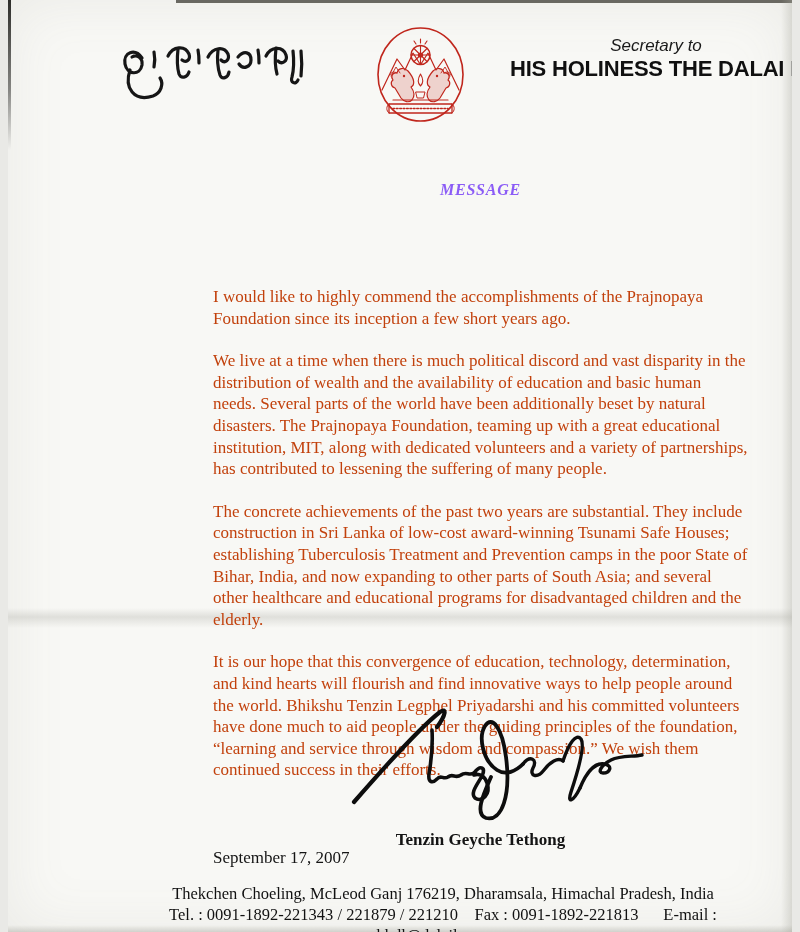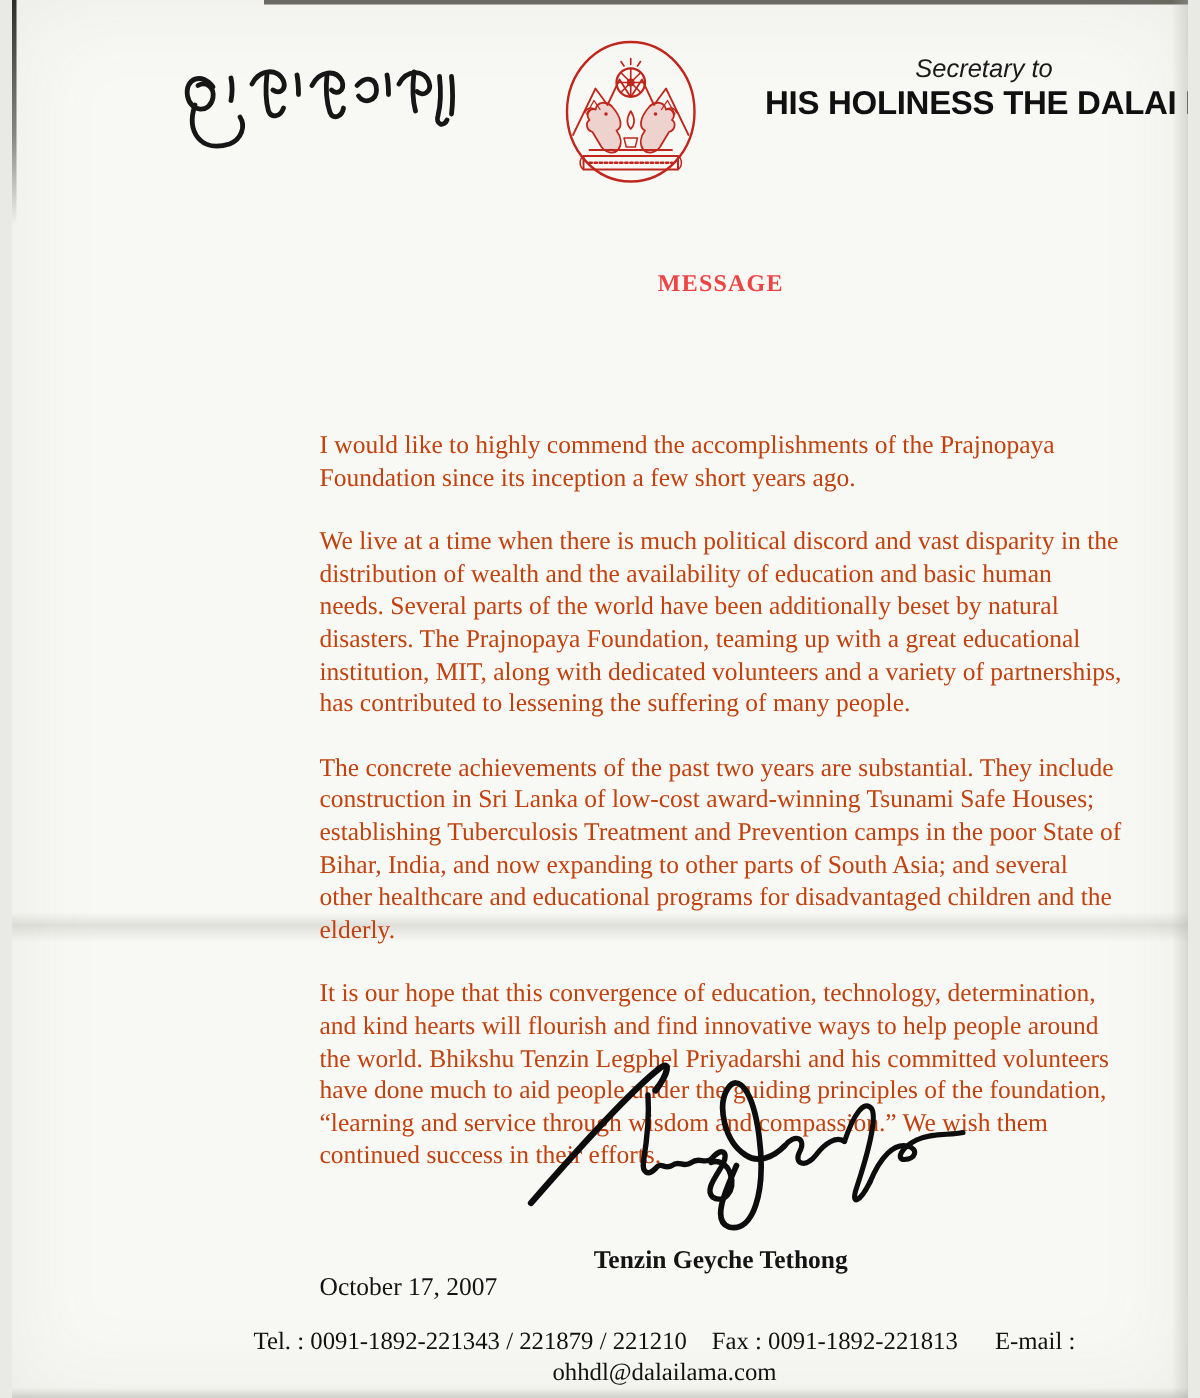--- a/index.html
+++ b/index.html
@@ -28,21 +28,21 @@
   .emblem{position:absolute;left:367px;top:26px;width:91px;height:97px;}
   .header-right{
     position:absolute;left:502px;top:36px;width:292px;
     text-align:center;font-family:"Liberation Sans", sans-serif;line-height:1.2;
   }
   .secretary-to{font-style:italic;font-size:17px;color:#1a1a1a;}
   .his-holiness{font-weight:bold;font-size:22px;letter-spacing:-0.2px;white-space:nowrap;color:#101010;}
   
   .message-heading{
     position:absolute;left:205px;top:181px;width:535px;
-    text-align:center;font-weight:bold;font-size:16px;letter-spacing:.8px;color:#ef4444;
+    text-align:center;font-weight:bold;font-size:16px;letter-spacing:.8px;color:#8b5cf6;font-style:italic;
   }
   .letter-body{position:absolute;left:205px;top:286px;width:535px;}
   .letter-body p{margin:0 0 21px 0;font-size:17px;line-height:21.6px;color:#c2410c;}
   .signature{position:absolute;left:336px;top:699px;width:312px;height:130px;}
   .signer-name{position:absolute;left:205px;top:830px;width:535px;text-align:center;font-size:17px;color:#141414;font-weight:bold;}
   .date-line{position:absolute;left:205px;top:848px;font-size:17px;color:#141414;}
   
   .footer{position:absolute;left:85px;top:883px;width:700px;text-align:center;line-height:21px;}
   .footer .address{font-size:16.5px;color:#111;}
   .footer .contacts{font-size:16.5px;color:#111;white-space:pre-wrap;}
@@ -128,19 +128,20 @@
       <path d="M88,31 C89,47 87,63 85,75 C84,83 88,85 93,80 C97,75 99,81 104,78 C109,74 111,80 117,76 C122,72 125,77 130,74" stroke-width="3.6"></path>
       <path d="M130,74 C137,65 142,69 138,77 C133,86 126,94 131,99 C138,104 147,95 143,84 C141,77 135,74 130,76" stroke-width="3.6"></path>
       <path d="M147,78 C140,94 130,115 142,119 C158,123 167,96 162,58 C158,28 148,16 141,27 C134,38 139,62 153,71 C162,77 172,72 179,65" stroke-width="3.8"></path>
       <path d="M179,65 C186,56 194,60 189,69 C185,77 193,80 200,71 C206,63 214,58 219,62" stroke-width="3.4"></path>
       <path d="M219,62 C225,44 232,34 237,40 C241,46 234,72 227,93 C223,105 229,103 236,89" stroke-width="3.4"></path>
       <path d="M236,89 C243,72 252,63 261,65 C269,67 266,74 259,74 C253,74 257,66 267,61 C277,56 289,58 298,56" stroke-width="3.4"></path>
     </g>
   </svg>
 
   <div class="signer-name">Tenzin Geyche Tethong</div>
-  <div class="date-line">October 17, 2007</div>
+  <div class="date-line">September 17, 2007</div>
 
   <div class="footer">
+    <div class="address">Thekchen Choeling, McLeod Ganj 176219, Dharamsala, Himachal Pradesh, India</div>
     <div class="contacts">Tel. : 0091-1892-221343 / 221879 / 221210    Fax : 0091-1892-221813      E-mail : ohhdl@dalailama.com</div>
   </div>
 
 </div>
 
 </body></html>

